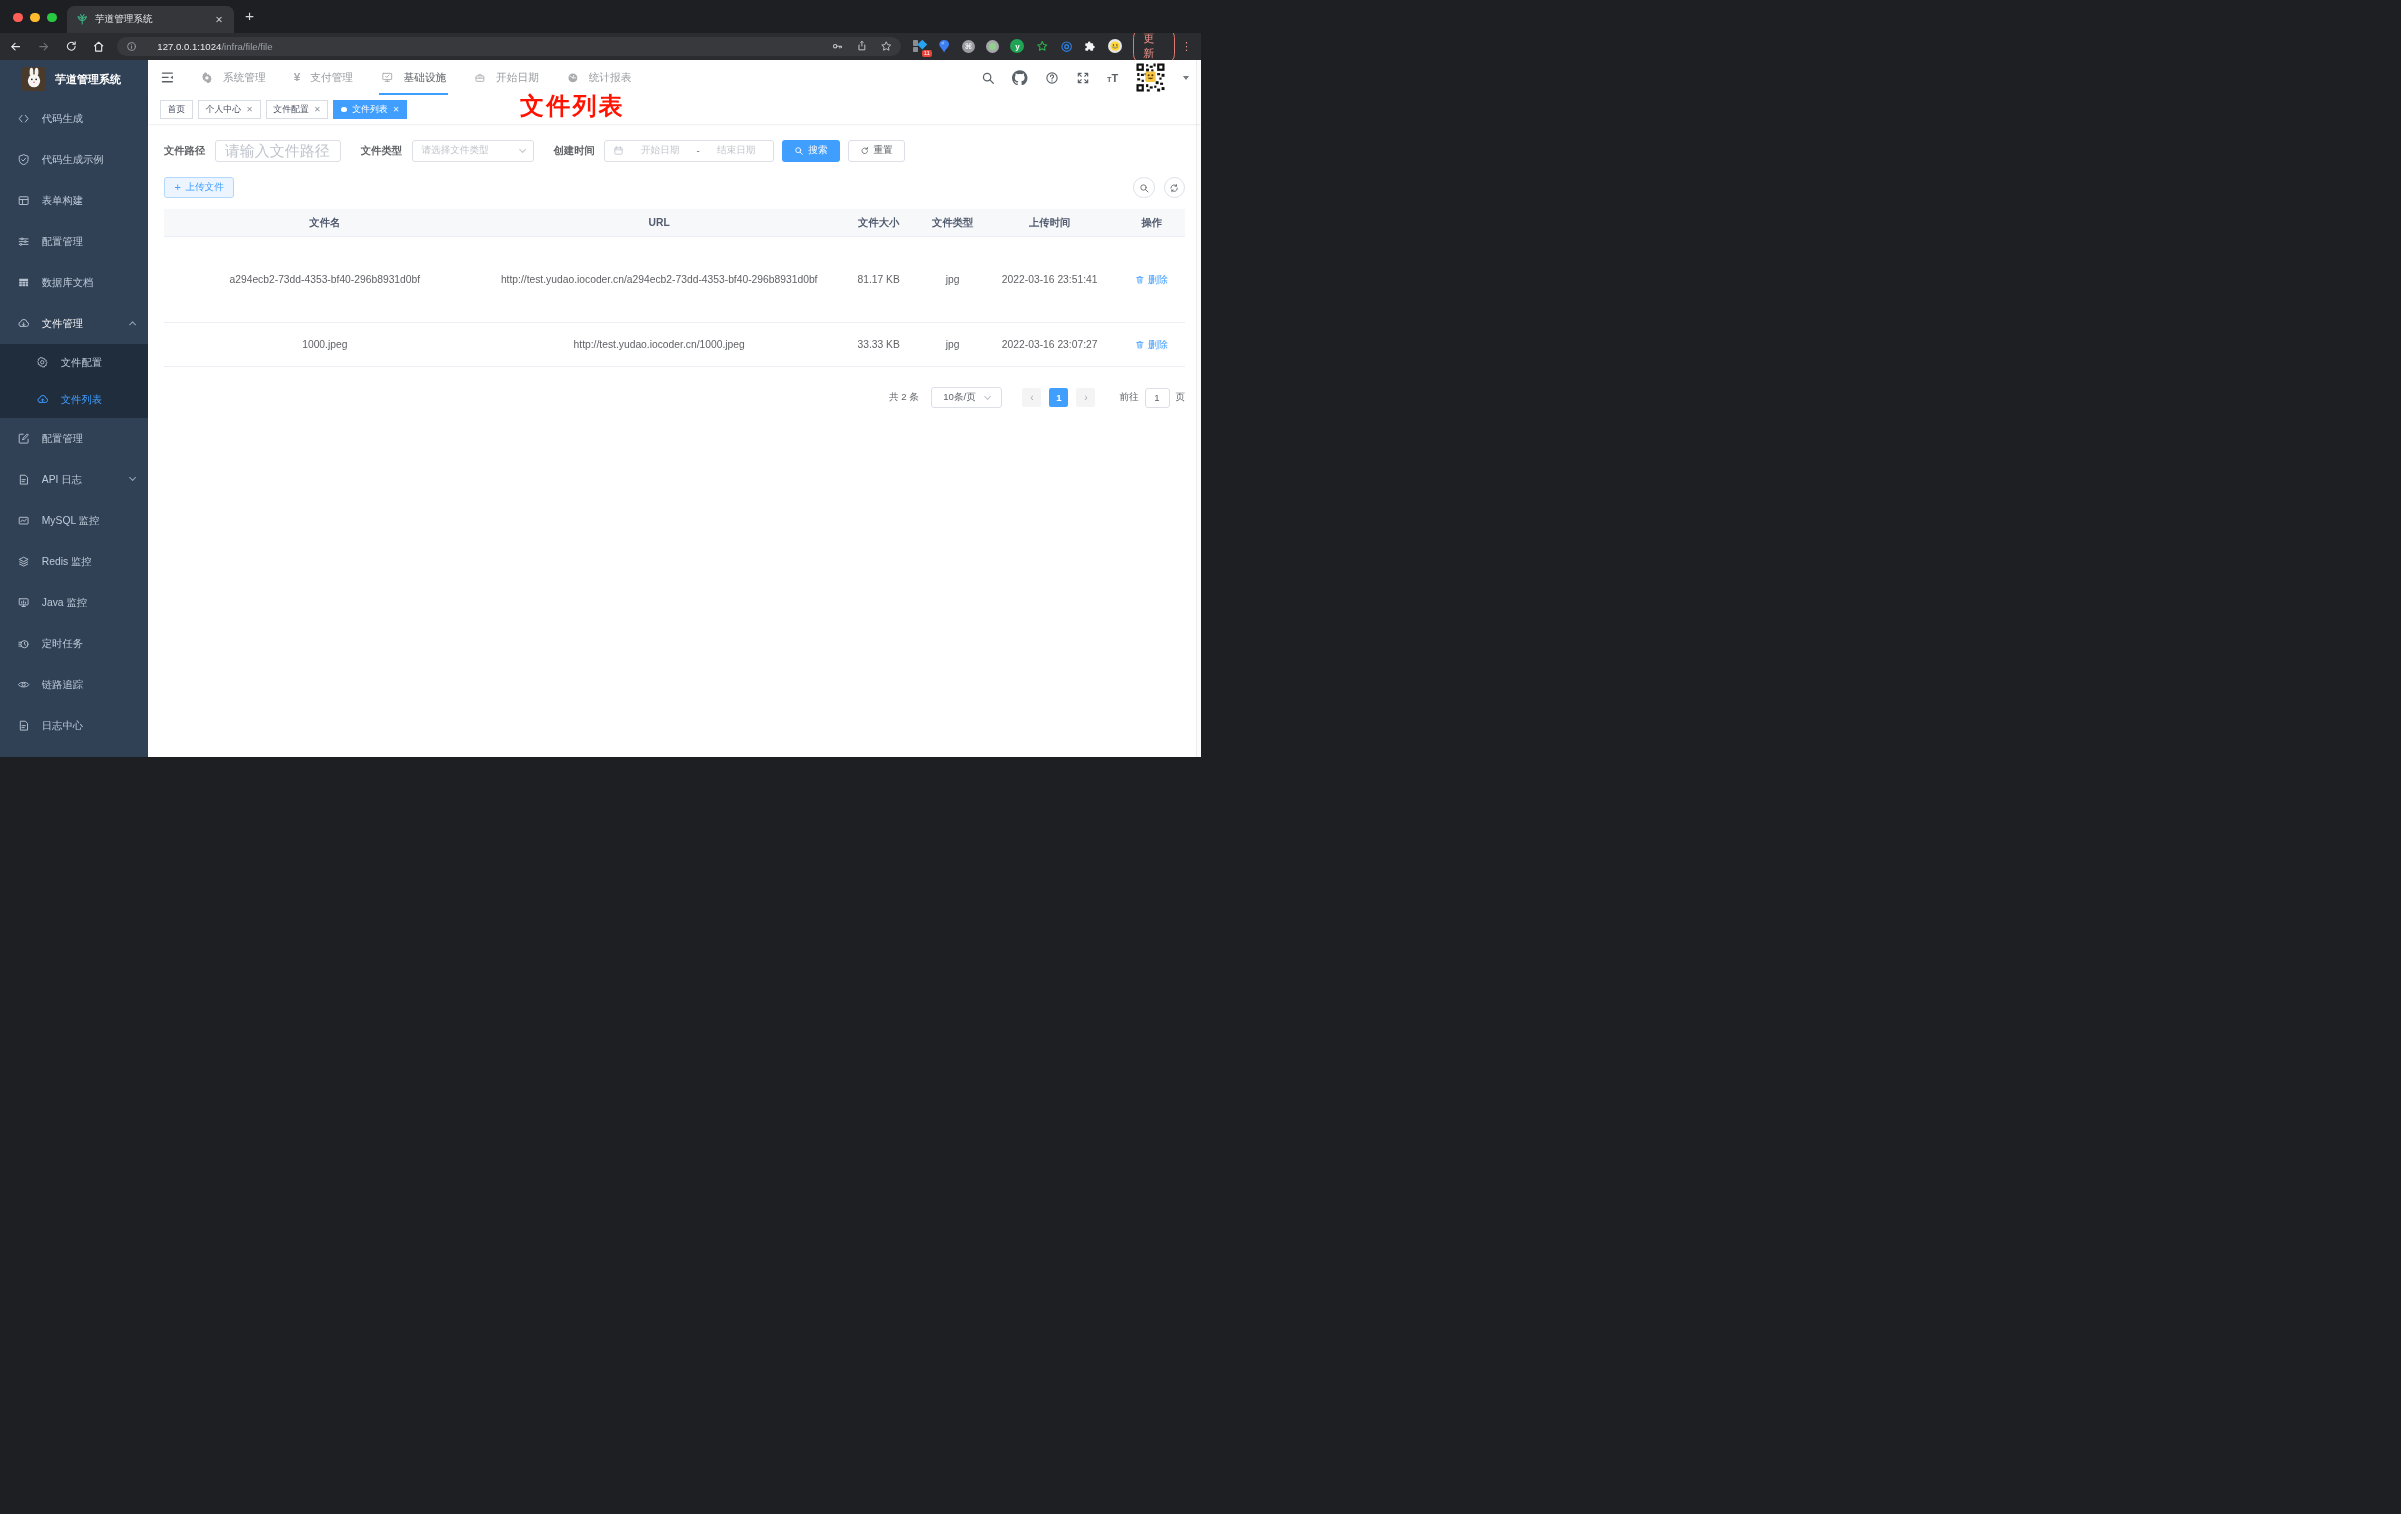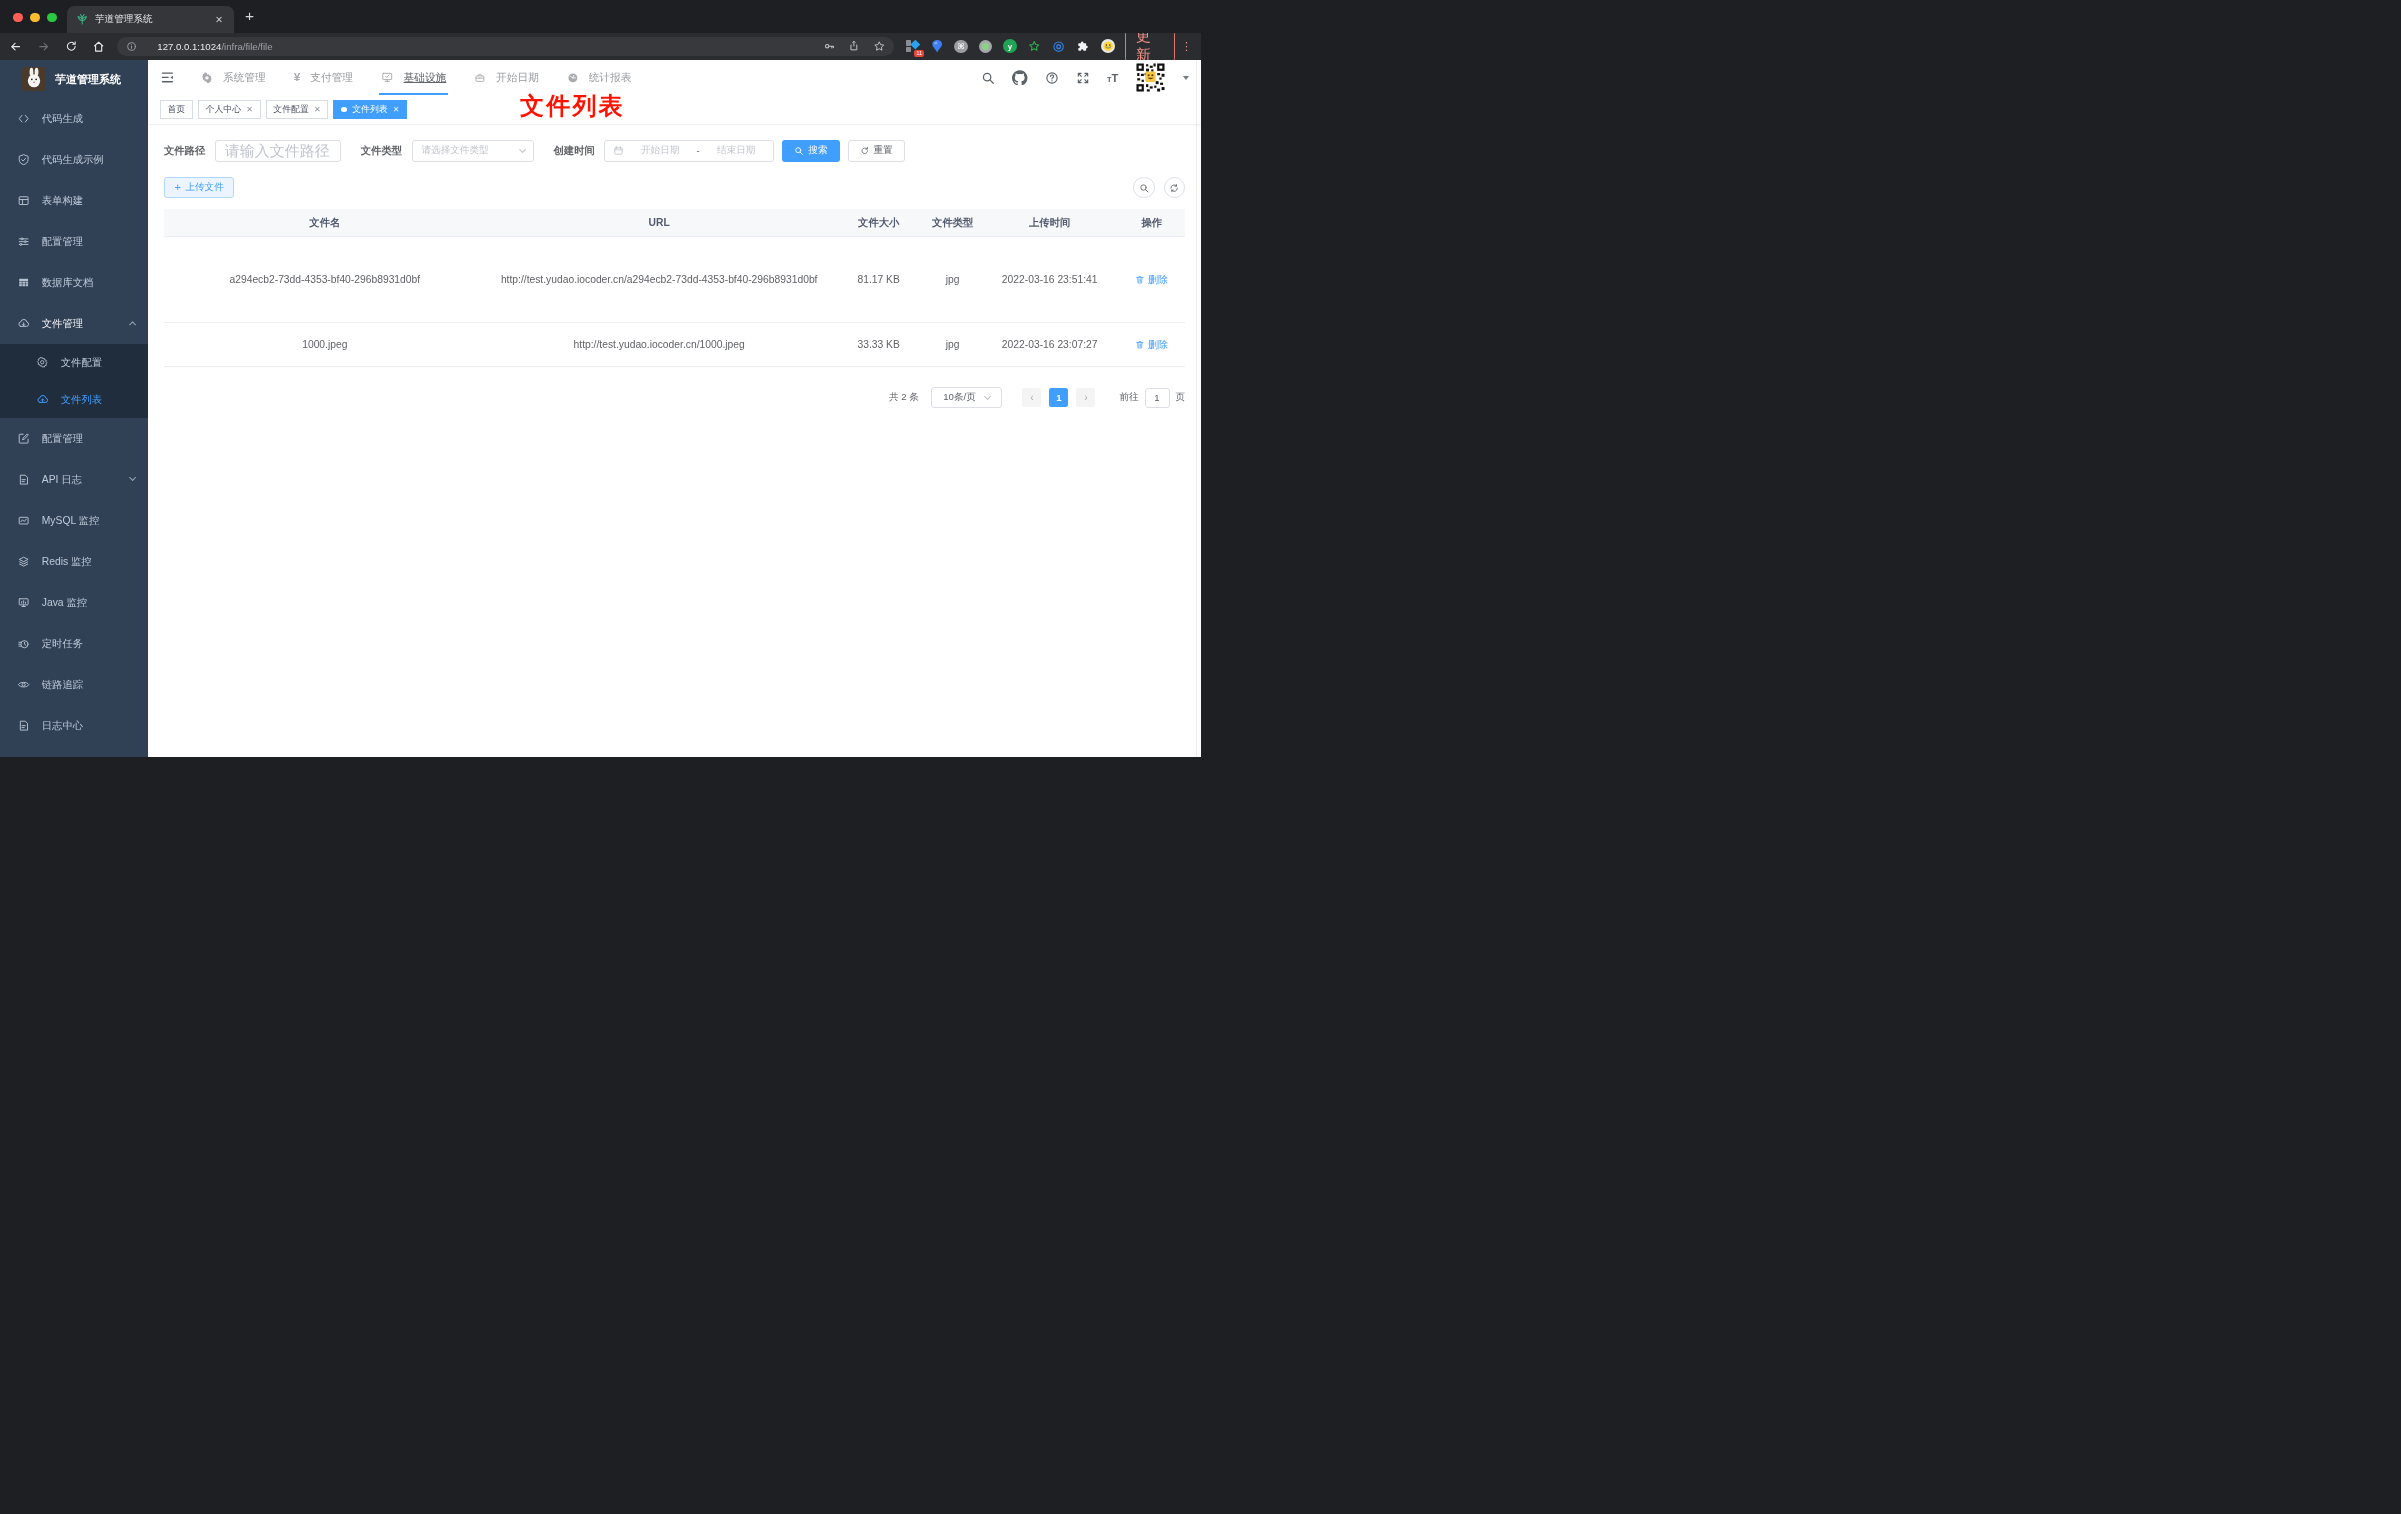--- a/index.html
+++ b/index.html
@@ -25,21 +25,21 @@
   .omnibox { margin-left:11.8px; width:804px; height:19px; background:#38393d; border-radius:9.6px;
     display:flex; align-items:center; padding:0 8.9px; gap:20px; }
   .url-host { color:#e8eaed; font-size:9.6px; }
   .url-path { color:#9aa0a6; font-size:9.6px; }
   .omni-right { margin-left:auto; display:flex; gap:12.5px; align-items:center; color:#c4c7c5; }
   .extrow { display:flex; align-items:center; gap:11px; margin-left:11.8px; }
   .ext { width:13.3px; height:13.3px; position:relative; display:flex; align-items:center; justify-content:center; }
   .badge { position:absolute; right:-5.2px; bottom:-4.4px; background:#e8453c; color:#fff; font-size:5.9px;
     border-radius:2.2px; padding:0.7px 1.8px; line-height:1; }
   .circ { border-radius:50%; display:flex; align-items:center; justify-content:center; }
-  .update-btn { margin-left:10.3px; border:1.1px solid #e0796f; color:#ef9189; font-size:15px;
+  .update-btn { margin-left:10.3px; border:1.1px solid #e0796f; color:#ef9189; font-size:11px;
     border-radius:9.6px; padding:2.2px 9.6px; display:flex; align-items:center; }
   .kebab { color:#ef9189; font-size:11px; margin-left:5.9px; letter-spacing:0; line-height:1; }
 
   
   .app { position:absolute; top:60px; left:0; right:0; bottom:0; display:flex; background:#fff; }
   .sidebar { width:148px; background:#304156; flex-shrink:0; color:#bfcbd9; overflow:hidden; }
   .logo-row { height:38px; display:flex; align-items:center; padding-left:22px; gap:8.9px; }
   .logo-title { color:#fff; font-size:11px; font-weight:700; white-space:nowrap; }
   .m-item { height:41px; display:flex; align-items:center; padding:0 13.3px 0 16px; font-size:10.3px; gap:11px; cursor:pointer; white-space:nowrap; }
   .m-item .mi { width:14.8px; display:flex; justify-content:center; color:#b8c2cf; }
@@ -51,21 +51,21 @@
   .chev { width:5.2px; height:5.2px; border-right:1.1px solid #97a3b2; border-bottom:1.1px solid #97a3b2; margin-left:auto; }
   .chev.up { transform:rotate(-135deg); margin-top:3px; }
   .chev.down { transform:rotate(45deg); margin-bottom:3px; }
 
   .main { flex:1; position:relative; background:#fff; }
   .navbar { height:35px; display:flex; align-items:center; padding:0 11.8px; }
   .hamb { color:#5a5e66; }
   .nav-menus { display:flex; margin-left:26.6px; gap:28px; height:100%; }
   .nav-item { display:flex; align-items:center; gap:10px; color:#999b9f; font-size:10.7px; position:relative; cursor:pointer; }
   .nav-item .ni { display:flex; color:#a8aaae; }
-  .nav-item.active { color:#5f6266;text-decoration:underline; }
+  .nav-item.active { color:#5f6266; }
   .nav-item.active::after { content:''; position:absolute; left:-2.2px; right:-2.2px; bottom:0; height:2.2px; background:#409eff; }
   .yen { font-size:11.8px; font-weight:700; line-height:1; }
   .nav-right { margin-left:auto; display:flex; align-items:center; gap:17px; color:#5a6268; }
   .fontsize-ic { font-size:11px; font-weight:700; color:#5a6268; }
   .fontsize-ic .smallT { font-size:7.4px; }
   .avatar { width:31px; height:31px; border-radius:4.4px; overflow:hidden; }
   .caret { width:0; height:0; border-left:3.7px solid transparent; border-right:3.7px solid transparent; border-top:4.4px solid #747a80; }
 
   .tagbar { height:29px; display:flex; align-items:center; padding:0 11.8px; gap:5.2px;
     box-shadow:0 0.7px 2.2px rgba(0,0,0,.12); position:relative; z-index:2; }

